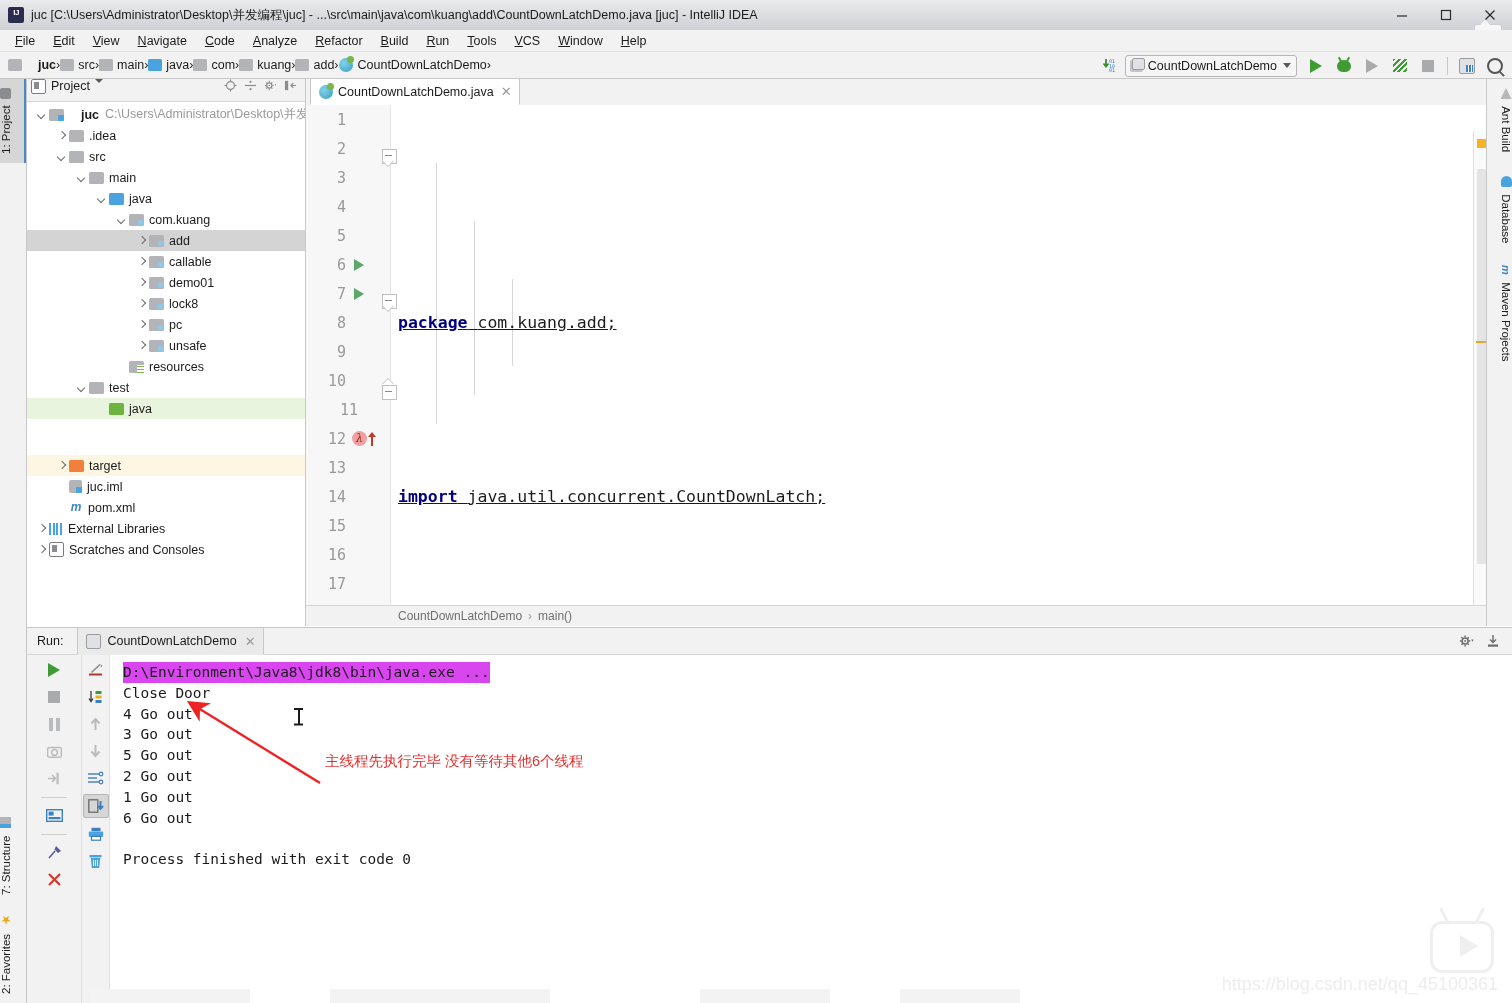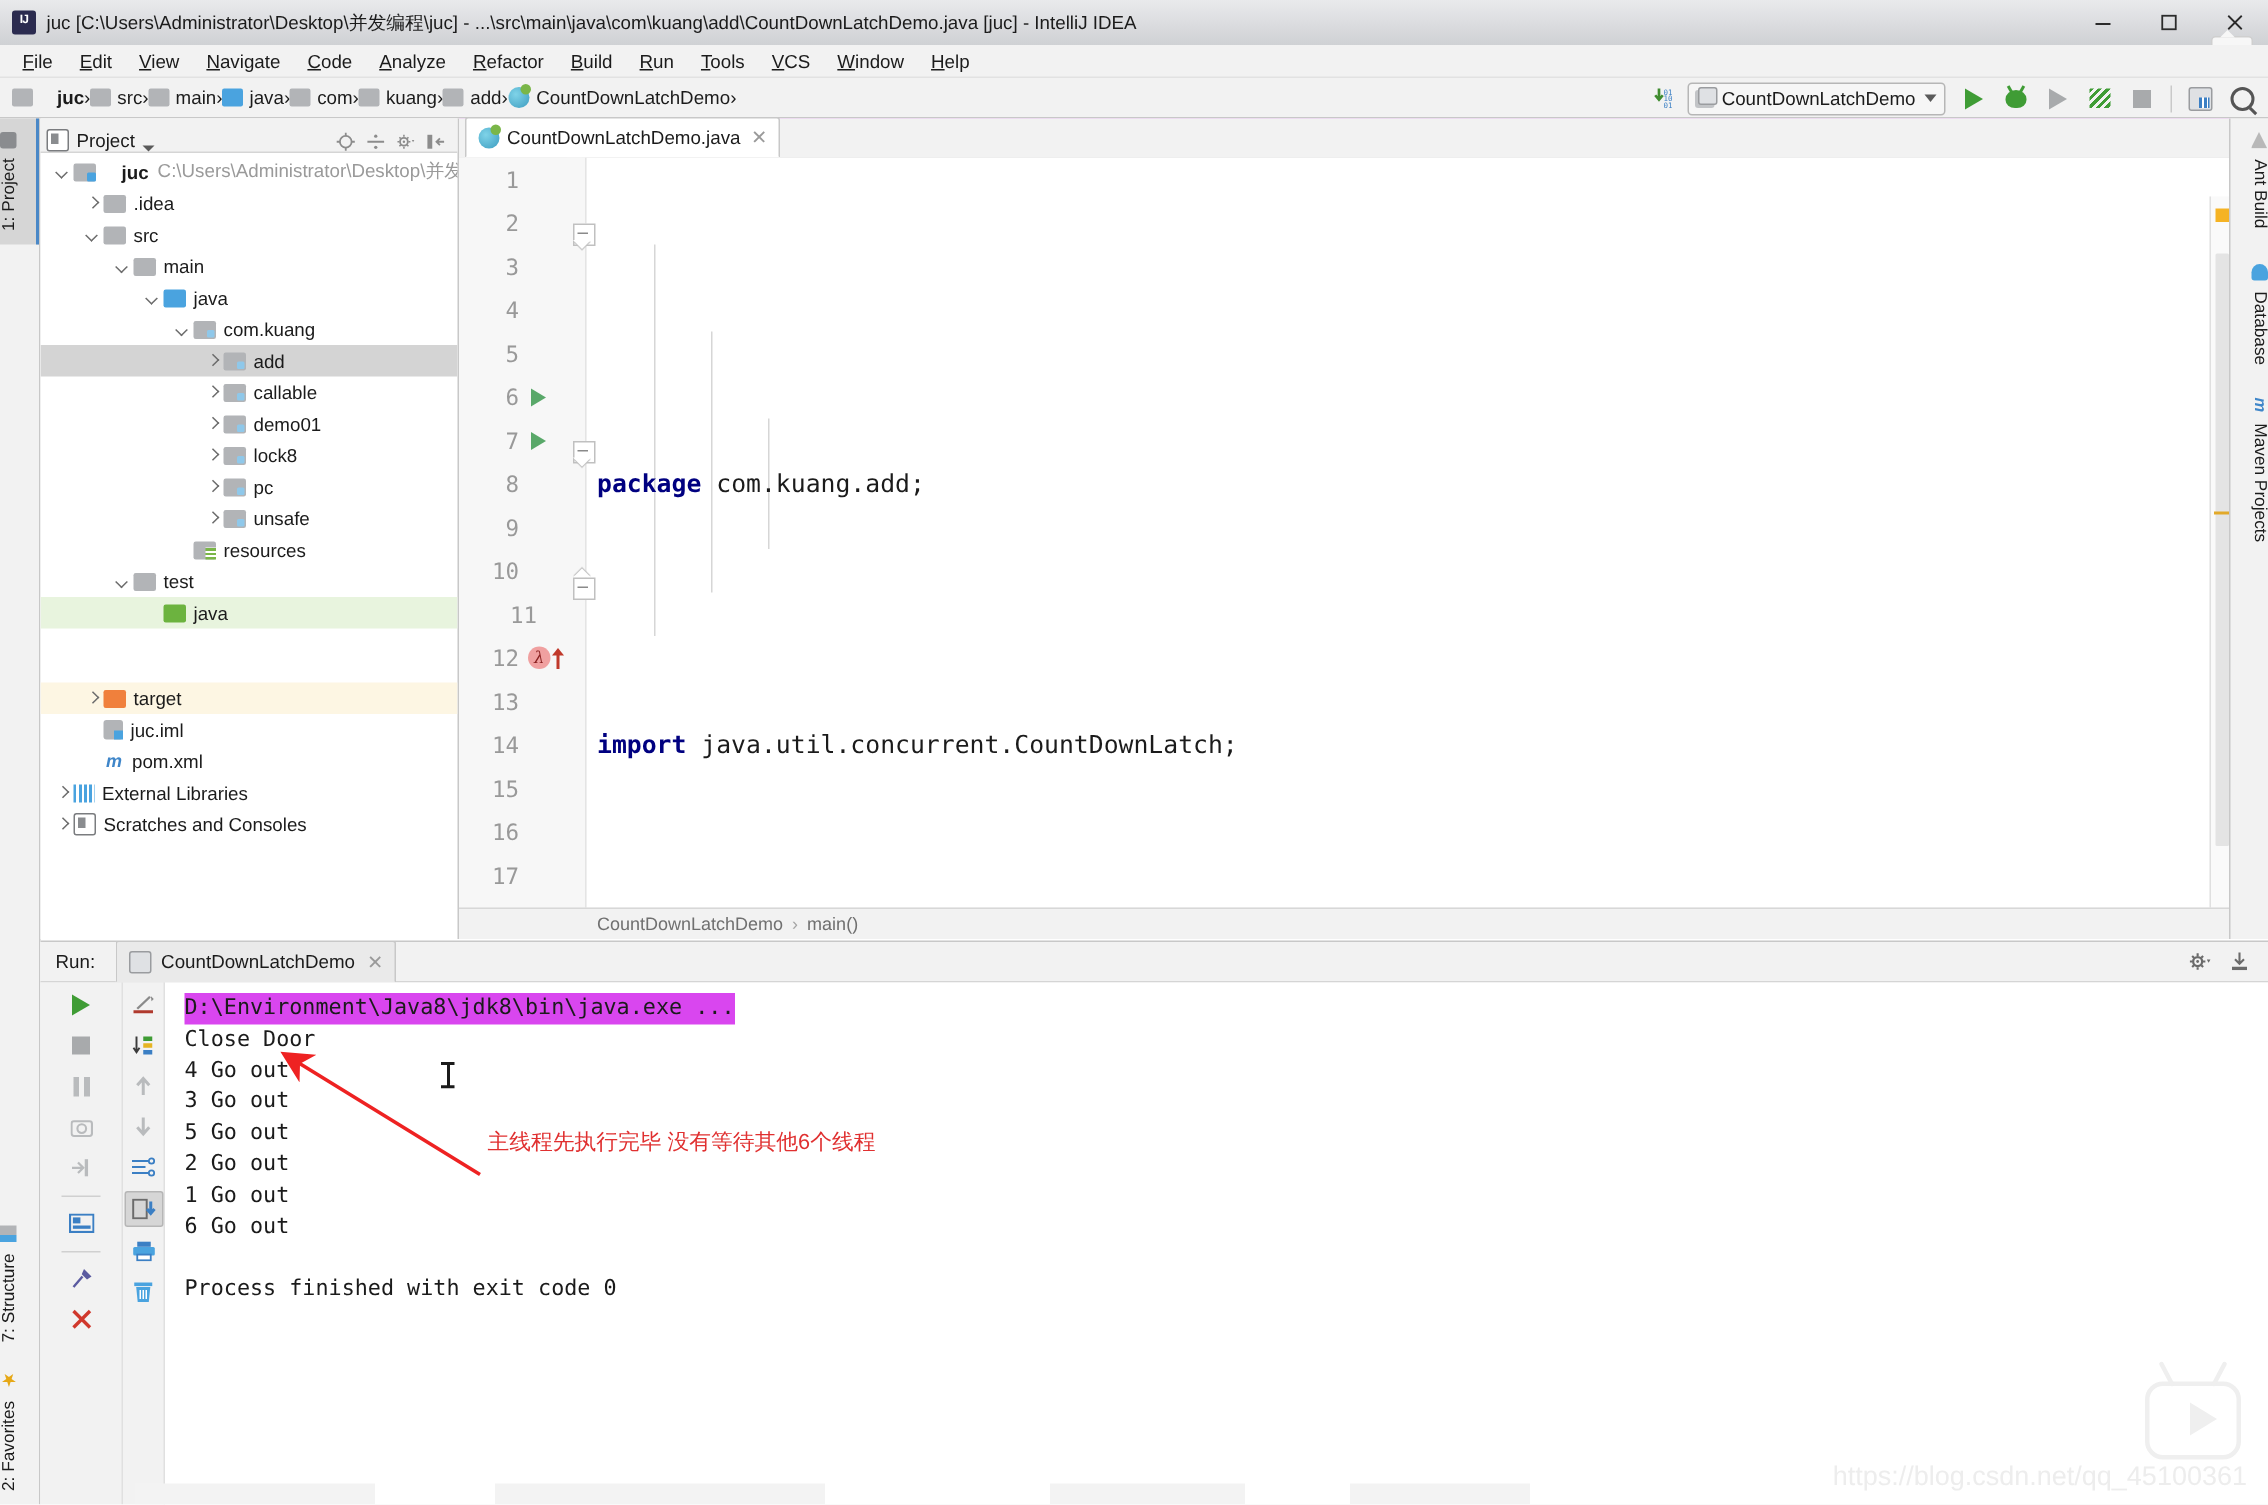--- a/index.html
+++ b/index.html
@@ -88,21 +88,21 @@
 
   
   .leftstrip{position:absolute;left:0;top:79px;width:26px;height:924px;background:#f2f2f2;border-right:1px solid #c8c8c8;}
   .vtab{position:absolute;left:0;width:26px;writing-mode:vertical-rl;transform:rotate(180deg);
     font-size:11.5px;color:#1b1b1b;padding:6px 0;text-align:center;box-sizing:border-box;cursor:default;}
   .vtab.sel{background:#d6d6d6;border-left:2px solid #4a88c7;}
   .vtab .vi{display:inline-block;width:11px;height:11px;margin-top:4px;transform:rotate(90deg);}
 
   
   .projpanel{position:absolute;left:27px;top:79px;width:278px;height:547px;background:#fff;border-right:1px solid #c8c8c8;}
-  .proj-head{height:23px;background:#f2f2f2;border-bottom:1px solid #d5d5d5;display:flex;align-items:flex-end;padding:0 4px;box-sizing:border-box;}
+  .proj-head{height:23px;background:#f2f2f2;border-bottom:1px solid #d5d5d5;display:flex;align-items:flex-start;padding:0 4px;box-sizing:border-box;}
   .proj-head-ic{width:13px;height:13px;border:1px solid #7a7c7f;border-radius:2px;margin-right:5px;position:relative;background:#fff;}
   .proj-head-ic:after{content:"";position:absolute;left:2px;top:2px;width:5px;height:7px;background:#8a8c8f;}
   .proj-title{font-size:12.5px;color:#1b1b1b;margin-right:5px;}
   .proj-chev{width:0;height:0;border-left:4px solid transparent;border-right:4px solid transparent;border-top:4px solid #5a5a5a;}
   .proj-tools{margin-left:auto;display:flex;align-items:center;gap:7px;padding-right:4px;}
   .pt{width:13px;height:13px;opacity:.75;}
   .tree{position:absolute;top:23px;left:0;right:0;bottom:0;overflow:hidden;padding-top:2px;}
   .row{display:flex;align-items:center;height:21px;font-size:12.5px;color:#1b1b1b;white-space:nowrap;cursor:default;}
   .row.sel{background:#d4d4d4;}
   .row.green{background:#e8f4de;}
@@ -153,21 +153,21 @@
   .uarr:before{content:"";position:absolute;left:3px;top:2px;width:2px;height:12px;background:#c0392b;}
   .uarr:after{content:"";position:absolute;left:0px;top:0px;width:0;height:0;
      border-left:4px solid transparent;border-right:4px solid transparent;border-bottom:5px solid #c0392b;}
   .foldmk{position:absolute;left:76px;width:13px;height:13px;}
   .foldmk.minus{border:1px solid #c0c0c0;background:#fff;}
   .foldmk.minus:after{content:"";position:absolute;left:2px;top:5px;width:7px;height:1px;background:#8a8a8a;}
   .foldmk.tri{width:0;height:0;border-left:6px solid transparent;border-right:6px solid transparent;border-top:6px solid #fff;
      filter:drop-shadow(0 1px 0 #c0c0c0);}
   .codelines{position:absolute;left:82px;top:0;right:0;bottom:0;
     font-family:"DejaVu Sans Mono",monospace;font-size:16.5px;line-height:29px;white-space:pre;}
-  .cl{height:29px;position:relative;padding-left:10px;}
+  .cl{height:29px;position:relative;padding-left:10px;text-decoration:underline;}
   .indentguide{position:absolute;border-left:1px solid #d6d6d6;}
   .kw{color:#000080;font-weight:bold;}
   .typ{color:#1b1b1b;}
   .bcrumb2{position:absolute;left:0;bottom:0;right:0;height:21px;background:#f2f2f2;
     border-top:1px solid #d7d7d7;display:flex;align-items:center;padding-left:92px;box-sizing:border-box;
     font-size:12px;color:#707070;}
   .bcrumb2 .s{margin:0 6px;color:#a5a5a5;}
 
   
   .markerbar{position:absolute;right:0;top:26px;width:13px;bottom:0;background:#fafafa;border-left:1px solid #e0e0e0;}

